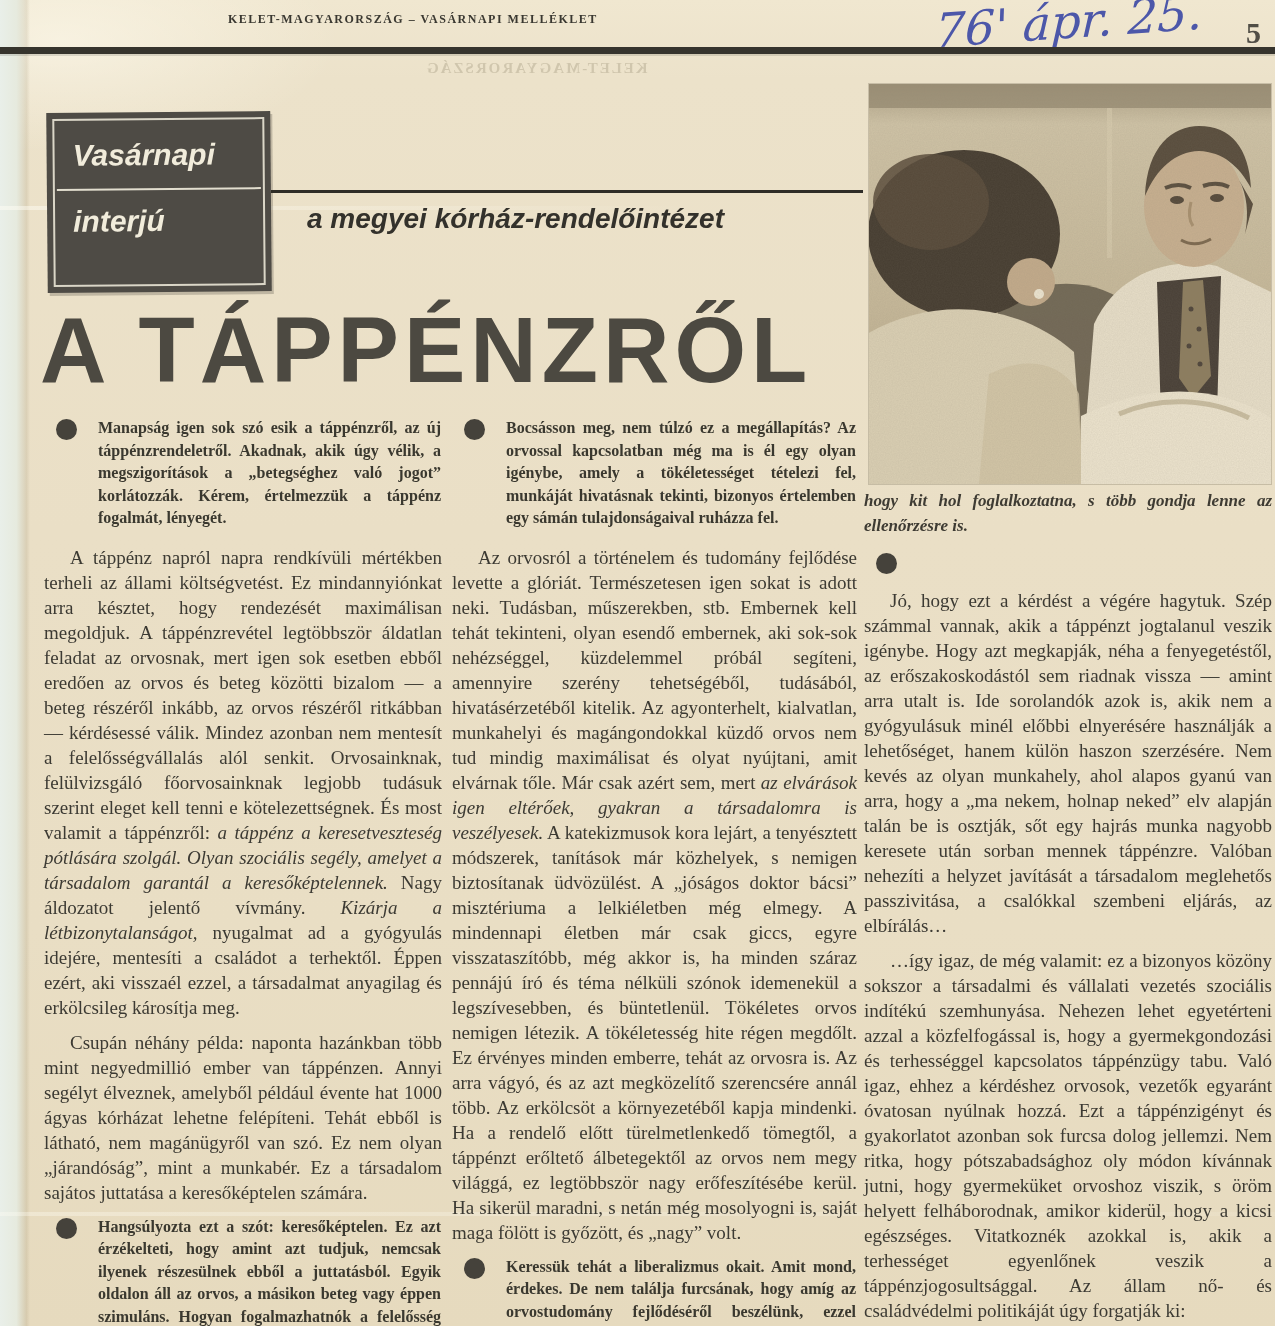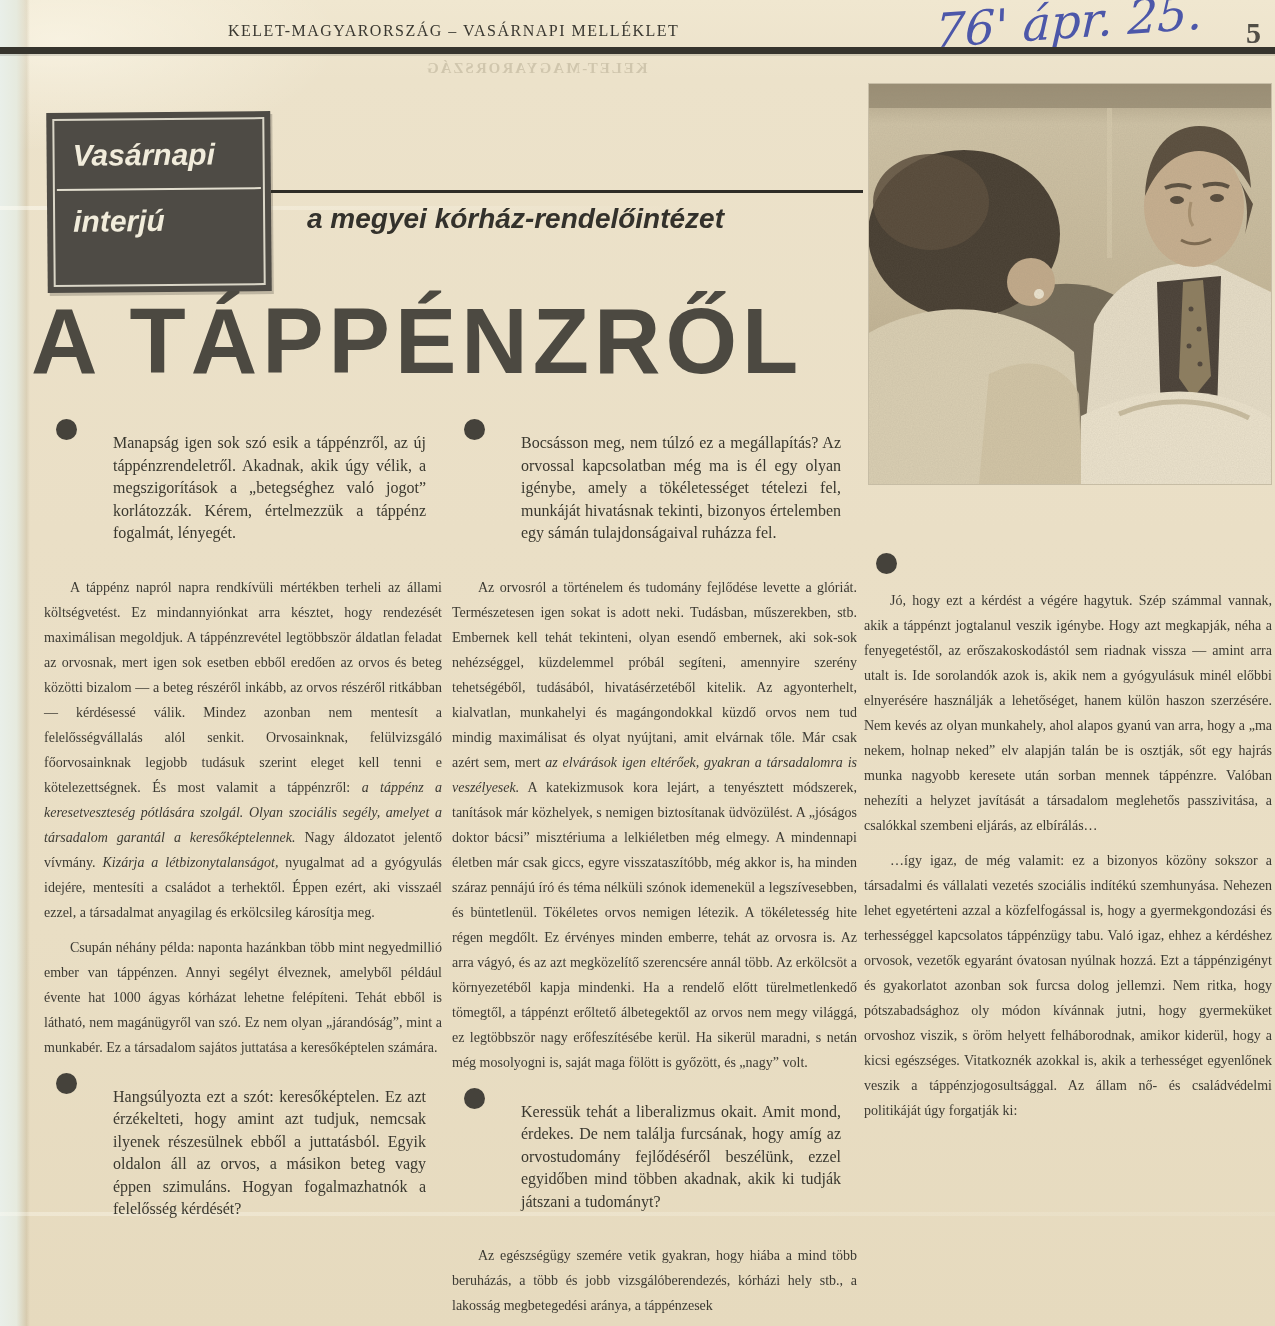--- a/index.html
+++ b/index.html
@@ -10,21 +10,21 @@
       linear-gradient(180deg, #f0e7d0 0%, #ece2ca 6%, #eadfc6 40%, #e9dec4 70%, #e6dabe 100%);
     font-family:"Liberation Serif", serif;color:#3c3a33;
   }
   
   .scan-edge{position:absolute;left:0;top:0;width:30px;height:100%;
     background:linear-gradient(90deg,#e9efe9 0%,#e6eade 55%,rgba(120,110,80,.14) 88%,rgba(120,110,80,0) 100%);}
   .crease{position:absolute;left:0;width:55%;height:4px;background:linear-gradient(90deg,rgba(255,253,244,.5),rgba(255,253,244,0));}
   .c1{top:206px;} .c2{top:1212px;width:100%;background:linear-gradient(90deg,rgba(255,253,244,.35),rgba(255,253,244,.1));}
 
   
-  .masthead{position:absolute;left:228px;top:22px;font-weight:400;font-size:16px;
+  .masthead{position:absolute;left:228px;top:12px;font-weight:700;font-size:12px;
     letter-spacing:1.5px;color:#3a3831;white-space:nowrap;}
   .handwriting{position:absolute;left:935px;top:-6px;font-size:47px;font-style:italic;
     color:#3f4ba6;transform:rotate(-4deg) skewX(-6deg);white-space:nowrap;
     font-family:"DejaVu Serif", serif;opacity:.92;}
   .pageno{position:absolute;right:14px;top:16px;font-weight:700;font-size:30px;color:#514e46;}
   .top-rule{position:absolute;left:0;top:47px;width:100%;height:7px;background:#36342d;
     box-shadow:0 2px 0 rgba(54,52,45,.15);}
   .ghost{position:absolute;left:425px;top:60px;font-weight:700;font-size:15px;letter-spacing:2px;
     color:#6e6448;opacity:.22;transform:scaleX(-1);filter:blur(.5px);white-space:nowrap;}
 
@@ -36,39 +36,39 @@
     font-weight:700;font-style:italic;font-size:30px;padding-left:26px;}
   .kicker-line.l1{margin-top:26px;}
   .kicker-divider{position:relative;margin:16px 10px 14px 10px;height:2px;background:rgba(243,238,222,.9);}
   .deck1{position:absolute;left:290px;top:133px;font-family:"Liberation Sans",sans-serif;
     font-weight:700;font-style:italic;font-size:31px;color:#33312b;white-space:nowrap;}
   .deck-rule{position:absolute;left:271px;top:190px;width:592px;height:3px;background:#2f2d27;}
   .deck2{position:absolute;left:290px;top:203px;font-family:"Liberation Sans",sans-serif;
     font-weight:700;font-style:italic;font-size:28px;color:#33312b;white-space:nowrap;margin-left:17px;}
   .deck3{position:absolute;left:290px;top:241px;font-family:"Liberation Sans",sans-serif;
     font-weight:700;font-style:italic;font-size:28px;color:#33312b;white-space:nowrap;}
-  .headline{position:absolute;left:24px;top:282px;margin:7px;font-family:"Liberation Sans",sans-serif;
+  .headline{position:absolute;left:24px;top:282px;margin:16px;font-family:"Liberation Sans",sans-serif;
     font-weight:700;font-size:92px;letter-spacing:5px;color:#4c4941;white-space:nowrap;}
 
   
   .photo{position:absolute;left:869px;top:84px;width:402px;height:400px;margin:0;
     box-shadow:0 0 0 1px rgba(90,82,62,.25);}
   .caption{position:absolute;left:864px;top:488px;width:408px;font-style:italic;font-weight:600;
     font-size:17px;line-height:25px;color:#3e3b33;text-align:justify;}
 
   
   .col{position:absolute;top:412px;text-align:justify;}
   .col1{left:44px;width:398px;}
   .col2{left:452px;width:405px;}
   .col3{left:864px;top:546px;width:408px;}
-  .body{margin:0 0 10px 0;font-size:14px;line-height:25px;color:#3c3a33;text-indent:26px;}
+  .body{margin:0 0 10px 0;font-size:19px;line-height:25px;color:#3c3a33;text-indent:26px;}
   .it{font-style:italic;}
   .qblock{display:flex;gap:20px;margin:4px 0 14px 0;padding-left:12px;}
   .bullet{flex:none;width:21px;height:21px;border-radius:50%;background:#45423b;margin-top:3px;}
-  .qtext{margin:16px;font-weight:400;font-size:16px;line-height:22.5px;color:#3a382f;text-align:justify;}
+  .qtext{margin:1px;font-weight:700;font-size:16px;line-height:22.5px;color:#3a382f;text-align:justify;}
 </style>
 </head>
 <body>
 
 <div class="page">
   <div class="scan-edge"></div>
   <div class="crease c1"></div>
   <div class="crease c2"></div>
 
   <div class="masthead">KELET-MAGYARORSZÁG – VASÁRNAPI MELLÉKLET</div>
@@ -132,20 +132,21 @@
         <ellipse cx="308" cy="116" rx="7" ry="4" fill="#55493a"></ellipse>
         <ellipse cx="348" cy="114" rx="7" ry="4" fill="#55493a"></ellipse>
         <path d="M322 118 Q 318 134 324 142" stroke="#a8906f" stroke-width="3" fill="none"></path>
         <path d="M312 156 Q 326 164 342 155" stroke="#7c684e" stroke-width="3" fill="none"></path>
         <path d="M212 332 C 280 298 350 300 402 334 L 402 400 L 212 400 Z" fill="#ece3cd"></path>
         <path d="M250 330 C 290 312 340 314 380 334" stroke="#c9bda0" stroke-width="5" fill="none"></path>
       </g>
       <rect width="402" height="400" filter="url(#rough)"></rect>
     </svg>
   </figure>
+  <figcaption class="caption">hogy kit hol foglalkoztatna, s több gondja lenne az ellenőrzésre is.</figcaption>
 
   <div class="col col1">
     <div class="qblock">
       <span class="bullet"></span>
       <p class="qtext"><span>Manapság igen sok szó esik a táppénzről, az új táppénzrendeletről. Akadnak, akik úgy vélik, a megszigorítások a „betegséghez való jogot” korlátozzák. Kérem, értelmezzük a táppénz fogalmát, lényegét.</span></p>
     </div>
     <p class="body"><span>A táppénz napról napra rendkívüli mértékben terheli az állami költségvetést. Ez mindannyiónkat arra késztet, hogy rendezését maximálisan megoldjuk. A táppénzrevétel legtöbbször áldatlan feladat az orvosnak, mert igen sok esetben ebből eredően az orvos és beteg közötti bizalom — a beteg részéről inkább, az orvos részéről ritkábban — kérdésessé válik. Mindez azonban nem mentesít a felelősségvállalás alól senkit. Orvosainknak, felülvizsgáló főorvosainknak legjobb tudásuk szerint eleget kell tenni e kötelezettségnek. És most valamit a táppénzről: </span><span class="it">a táppénz a keresetveszteség pótlására szolgál. Olyan szociális segély, amelyet a társadalom garantál a keresőképtelennek.</span><span> Nagy áldozatot jelentő vívmány. </span><span class="it">Kizárja a létbizonytalanságot,</span><span> nyugalmat ad a gyógyulás idejére, mentesíti a családot a terhektől. Éppen ezért, aki visszaél ezzel, a társadalmat anyagilag és erkölcsileg károsítja meg.</span></p>
     <p class="body"><span>Csupán néhány példa: naponta hazánkban több mint negyedmillió ember van táppénzen. Annyi segélyt élveznek, amelyből például évente hat 1000 ágyas kórházat lehetne felépíteni. Tehát ebből is látható, nem magánügyről van szó. Ez nem olyan „járandóság”, mint a munkabér. Ez a társadalom sajátos juttatása a keresőképtelen számára.</span></p>
     <div class="qblock">
       <span class="bullet"></span>

